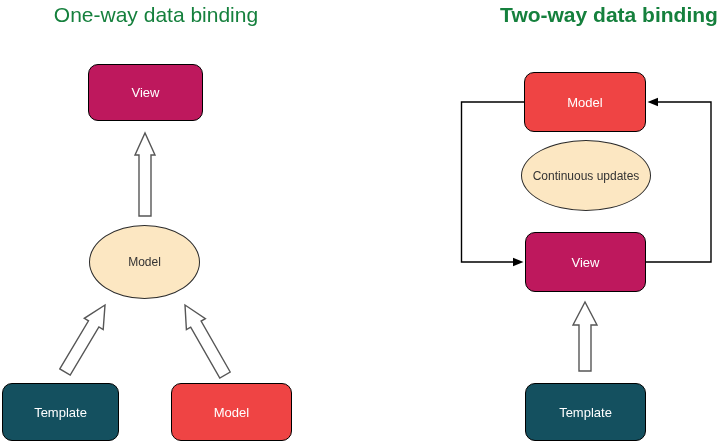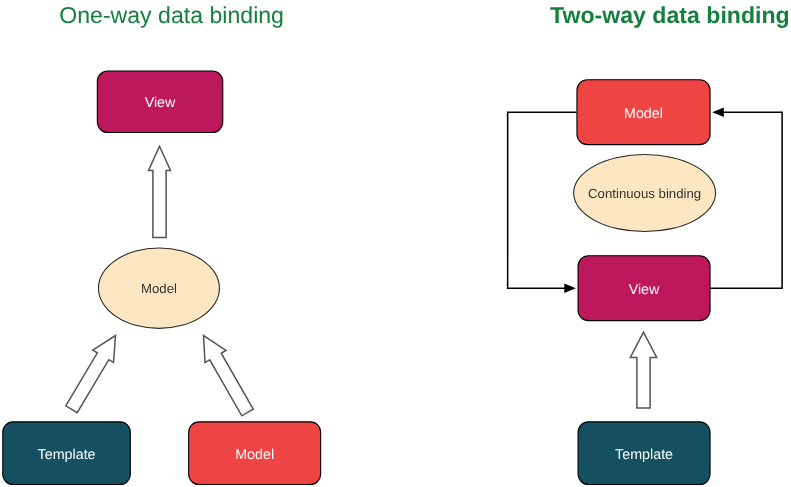--- a/index.html
+++ b/index.html
@@ -104,21 +104,21 @@
 
   <div id="node-model-left" class="node box fill-orange">
     <span>Model</span>
   </div>
 
   <div id="node-model-right" class="node box fill-orange">
     <span>Model</span>
   </div>
 
   <div id="node-updates" class="node ellipse">
-    <span>Continuous binding</span>
+    <span>Continuous updates</span>
   </div>
 
   <div id="node-view-right" class="node box fill-blue">
     <span>View</span>
   </div>
 
   <div id="node-template-right" class="node box fill-teal">
     <span>Template</span>
   </div>
 

